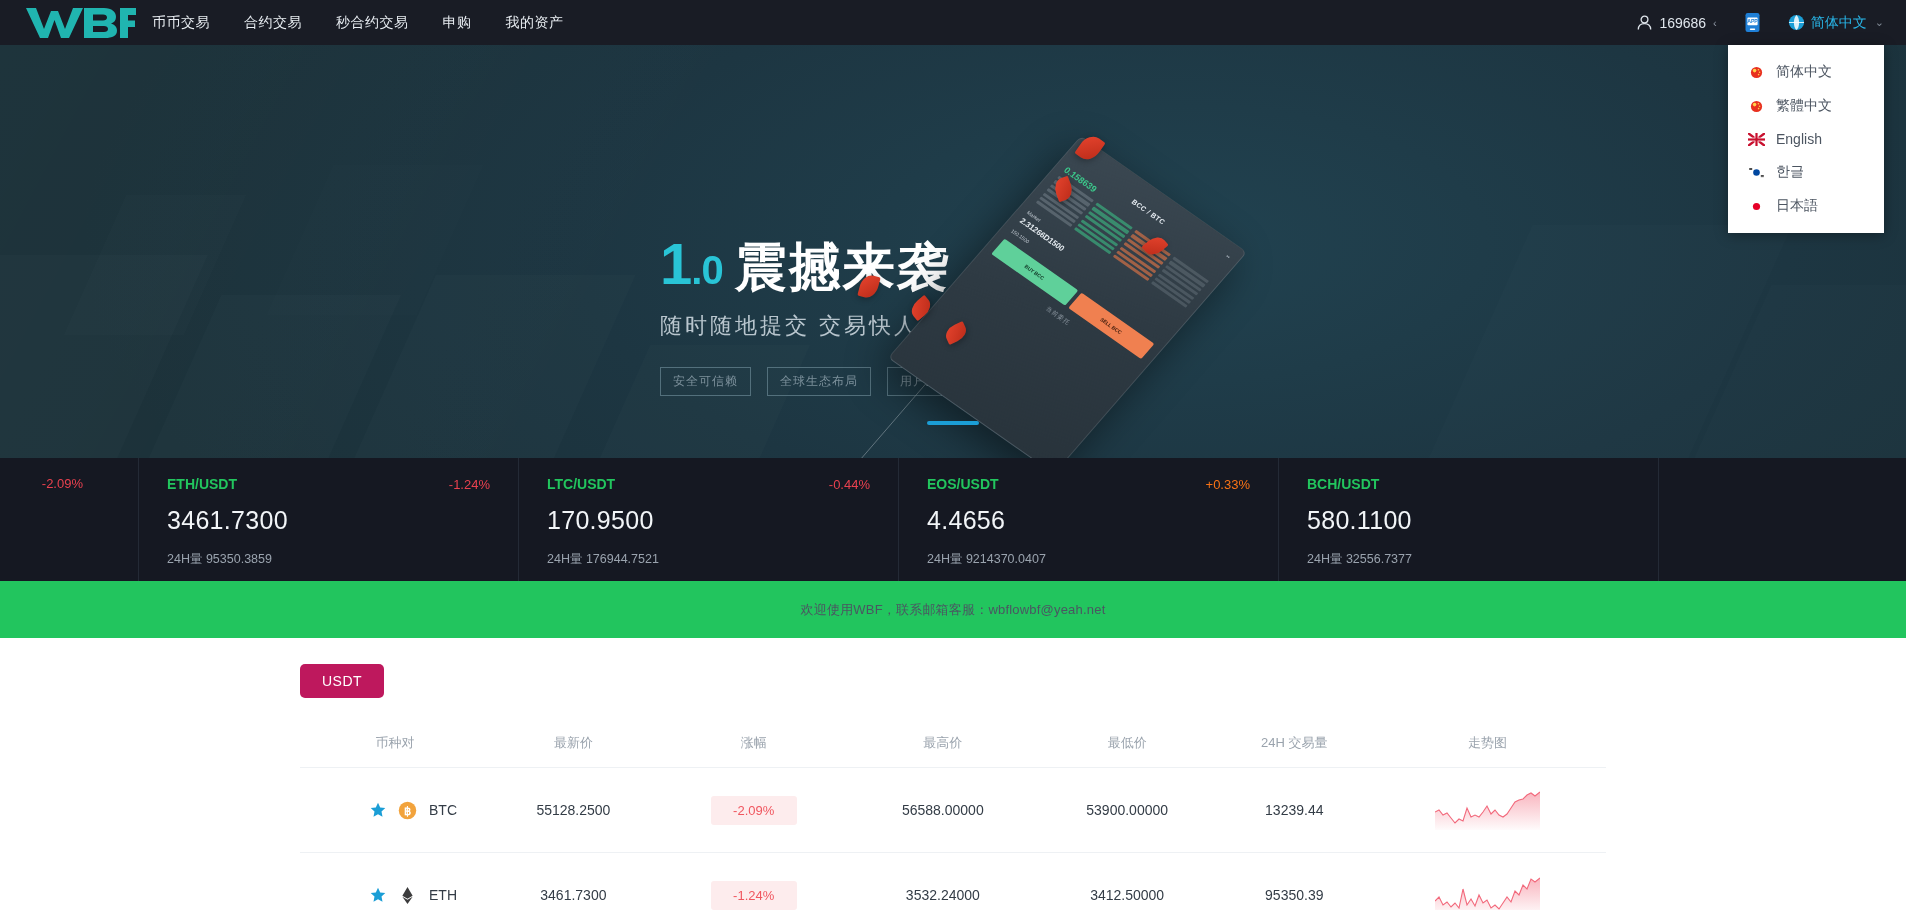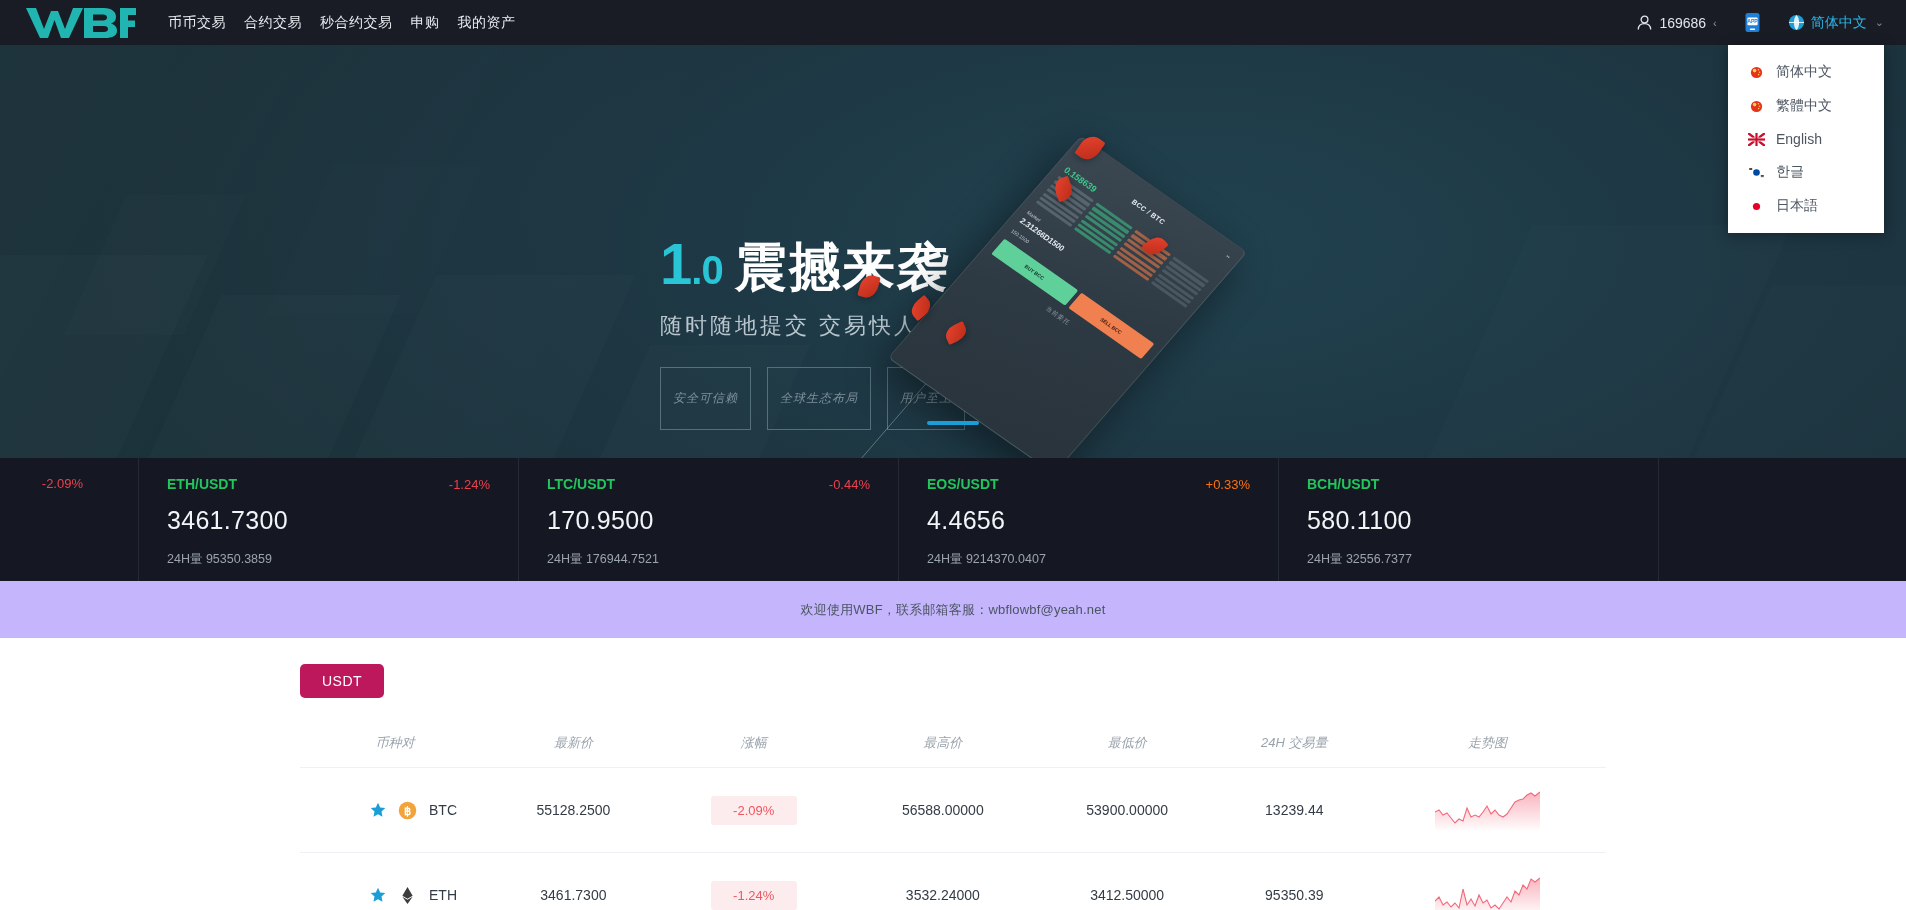--- a/index.html
+++ b/index.html
@@ -23,22 +23,22 @@
   .logo {
     width: 120px; height: 45px;
     margin-left: 20px;
     display: flex; align-items: center; justify-content: center;
     flex: 0 0 auto;
   }
   .logo svg { display: block; }
 
   .nav {
     display: flex; align-items: center;
-    margin-left: 28px;
-    gap: 18px;
+    margin-left: 12px;
+    gap: 34px;
   }
   .nav-item {
     color: #e8edf2;
     font-size: 14px;
     letter-spacing: 0.5px;
     cursor: pointer;
     white-space: nowrap;
   }
 
   .header-right {
@@ -126,23 +126,22 @@
     margin-top: 18px;
   }
   .hero-tags {
     display: flex; gap: 16px;
     margin-top: 26px;
   }
   .hero-tag {
     border: 1px solid #53707c;
     color: #7d919c;
     font-size: 12px;
-    padding: 22px 12px;
+    padding: 5px 12px;
     letter-spacing: 1px;
-    font-style: italic;
   }
 
   
   .device-wrap {
     position: absolute;
     left: 955px; top: 95px;
     width: 330px; height: 330px;
   }
   .device {
     position: absolute;
@@ -212,21 +211,21 @@
   .tick-chg { font-size:13px; }
   .chg-down { color:#e8414f; }
   .chg-up { color:#f97316; }
   .tick-price { color:#f2f5f8; font-size:25px; margin-top:14px; letter-spacing:0.3px; }
   .tick-vol { color:#9aa3ae; font-size:12.5px; margin-top:16px; }
   .tick.partial .tick-top { justify-content: flex-end; padding-right: 27px; }
 
   
   .notice {
     height: 57px;
-    background: #c4b5fd;
+    background: #22c55e;
     display: flex; align-items: center; justify-content: center;
     color: #4b5662; font-size: 13px;
     letter-spacing: 0.2px;
   }
 
   
   .market {
     background: #ffffff;
     padding: 0 0 0 0;
   }
@@ -241,21 +240,20 @@
     border-radius: 5px;
     cursor: pointer;
     letter-spacing: 0.5px;
   }
   .tbl { width: 100%; border-collapse: collapse; margin-top: 23px; }
   .tbl th {
     color: #9aa3ad; font-size: 13px; font-weight: normal;
     padding: 13px 0 15px 0;
     border-bottom: 1px solid #eef1f4;
     text-align: center;
-    font-style: italic;
   }
   .tbl td {
     padding: 22px 0;
     border-bottom: 1px solid #eef1f4;
     text-align: center;
     font-size: 14px;
     color: #333c46;
   }
   .c-pair { width: 190px; }
   .pair-cell { display:flex; align-items:center; gap:12px; padding-left:70px; }

